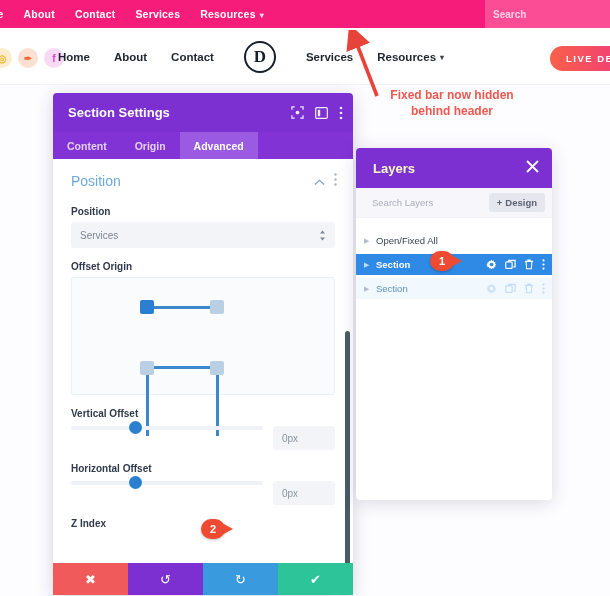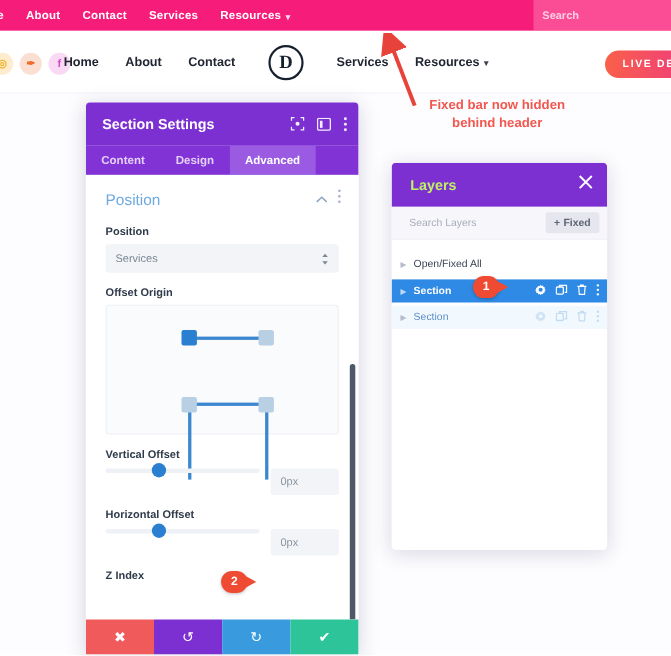--- a/index.html
+++ b/index.html
@@ -65,25 +65,24 @@
 
   
   .annot-text {
     position: absolute; left: 372px; top: 87px; width: 160px; text-align: center;
     color: #f2574f; font-size: 12px; font-weight: bold; line-height: 1.35;
   }
   .annot-arrow { position: absolute; left: 330px; top: 30px; }
 
   
   .settings {
-    position: absolute; left: 53px; top: 93px; width: 248px; height: 502px;
+    position: absolute; left: 53px; top: 93px; width: 300px; height: 502px;
     background: #ffffff; border-radius: 4px 4px 0 0;
     box-shadow: 0 3px 18px rgba(40,20,80,.18);
     overflow: hidden;
-    margin-left: 25px;
   }
   .st-header {
     height: 39px; background: #7c30d1; display: flex; align-items: center;
     padding: 0 10px 0 15px; position: relative;
   }
   .st-title { color: #fff; font-size: 13px; font-weight: bold; flex: 1; }
   .st-hicons { display: flex; align-items: center; gap: 11px; }
   .ic { opacity: .92; display: flex; align-items: center; }
   .st-tabs { height: 27px; background: #8233d6; display: flex; }
   .st-tab {
@@ -144,21 +143,21 @@
   
   .layers {
     position: absolute; left: 356px; top: 148px; width: 196px; height: 352px;
     background: #fff; border-radius: 4px;
     box-shadow: 0 3px 18px rgba(40,20,80,.16); overflow: hidden;
   }
   .ly-header {
     height: 40px; background: #7c30d1; display: flex; align-items: center;
     padding: 0 13px 0 17px;
   }
-  .ly-title { color: #bef264; font-size: 13px; font-weight: bold; flex: 1; }
+  .ly-title { color: #fef9c3; font-size: 13px; font-weight: bold; flex: 1; }
   .ly-search {
     height: 30px; background: #f7f7fb; display: flex; align-items: center;
     padding: 0 7px 0 16px; border-bottom: 1px solid #f0f0f6;
   }
   .ly-search .ph { flex: 1; font-size: 9.5px; color: #a9adbb; }
   .filter-btn {
     background: #e6e7ee; border-radius: 3px; height: 19px; padding: 0 8px;
     display: flex; align-items: center; gap: 3px; font-size: 9.5px; color: #5b6273; font-weight: bold;
   }
   .ly-list { padding-top: 12px; }
@@ -293,21 +292,21 @@
             <circle cx="2" cy="2" r="1.35" fill="#fff"></circle>
             <circle cx="2" cy="7" r="1.35" fill="#fff"></circle>
             <circle cx="2" cy="12" r="1.35" fill="#fff"></circle>
           </svg>
         </span>
       </div>
     </div>
 
     <div class="st-tabs">
       <div class="st-tab">Content</div>
-      <div class="st-tab">Design</div>
+      <div class="st-tab">Origin</div>
       <div class="st-tab active">Advanced</div>
     </div>
 
     <div class="st-body">
 
       <div class="sec-head">
         <div class="t">Position</div>
         <div class="r">
           <span>
             <svg width="11" height="7" viewBox="0 0 11 7">
@@ -401,21 +400,21 @@
         <svg width="13" height="13" viewBox="0 0 13 13">
           <path d="M1 1 L12 12 M12 1 L1 12" stroke="#fff" stroke-width="1.8" fill="none"></path>
         </svg>
       </span>
     </div>
 
     <div class="ly-search">
       <span class="ph">Search Layers</span>
       <div class="filter-btn">
         <span>+</span>
-        <span>Fixed</span>
+        <span>Design</span>
       </div>
     </div>
 
     <div class="ly-list">
 
       <div class="ly-row topl">
         <span class="arr">▶</span>
         <span class="nm">Open/Fixed All</span>
       </div>
 

